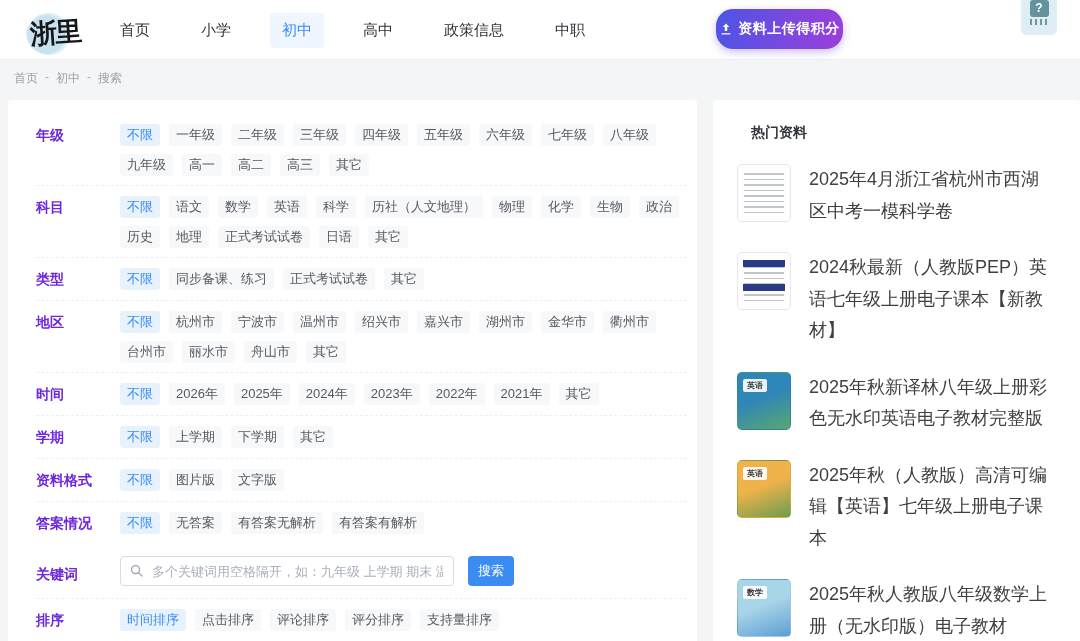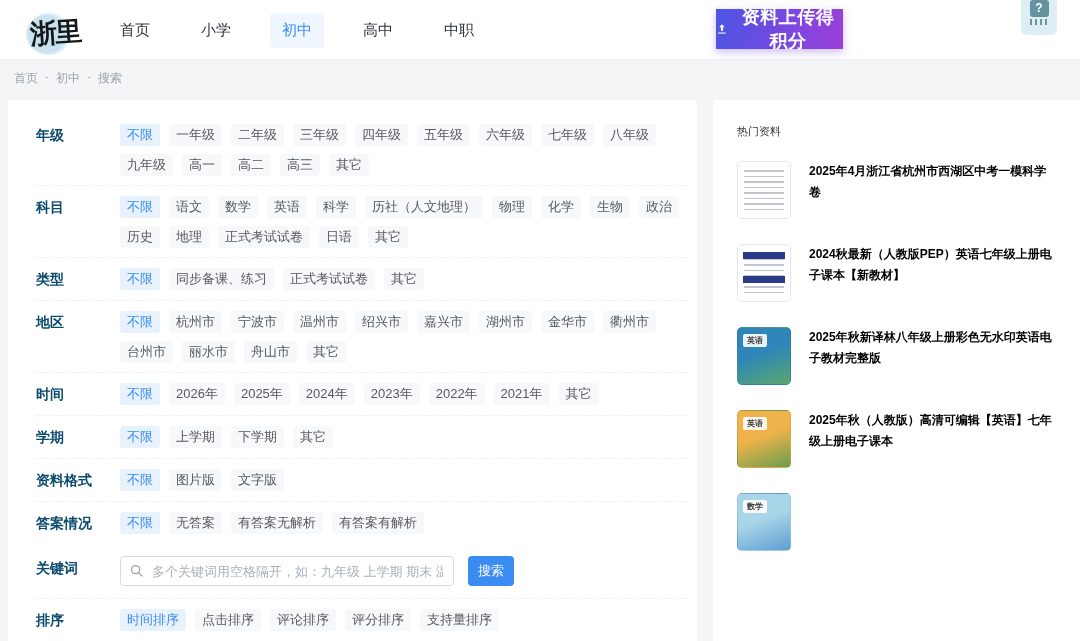--- a/index.html
+++ b/index.html
@@ -19,23 +19,23 @@
     font-size:27px; font-weight:900; color:#15161a; transform:rotate(-4deg);
     line-height:44px; letter-spacing:-2px; }
   .logo::before { content:""; position:absolute; left:-4px; top:2px; width:46px; height:42px;
     background:radial-gradient(circle at 45% 50%, #c9e2f0 0 55%, rgba(201,226,240,0) 75%);
     border-radius:50%; z-index:-1; }
   .main-nav { position:absolute; left:108px; top:0; height:60px; display:flex; align-items:center; gap:27px; }
   .nav-item { font-size:15px; font-weight:500; color:#2e3238; cursor:pointer;
     padding:8px 12px; border-radius:4px; white-space:nowrap; }
   .nav-item.active { color:#3a8bf2; background:#eff6ff; }
   .upload-btn { position:absolute; left:716px; top:9px; width:127px; height:40px;
-    border:none; border-radius:0; cursor:pointer;
+    border:none; border-radius:17px; cursor:pointer;
     background:linear-gradient(100deg,#4c55e4 0%,#7a48e0 55%,#9a3fd8 100%);
-    color:#fff; font-size:18px; font-weight:700; letter-spacing:.5px;
+    color:#fff; font-size:14px; font-weight:700; letter-spacing:.5px;
     display:flex; align-items:center; justify-content:center; gap:5px;
     font-family:inherit; box-shadow:0 3px 8px rgba(110,70,220,.35); }
   .help-widget { position:absolute; left:1021px; top:-7px; width:36px; height:42px;
     background:#ddeef4; border-radius:6px; cursor:pointer;
     display:flex; flex-direction:column; align-items:center; padding-top:7px; }
   .help-q { width:19px; height:17px; background:#64929f; border-radius:3px;
     color:#fff; font-size:12px; font-weight:700; text-align:center; line-height:17px; }
   .help-marks { margin-top:2px; width:18px; height:6px;
     background:repeating-linear-gradient(90deg,#5d7d88 0 2px,transparent 2px 5px); opacity:.8; }
 
@@ -49,60 +49,61 @@
   .filter-card { position:absolute; left:8px; top:100px; width:689px; height:720px;
     background:#fff; border-radius:4px; padding:14px 10px 0 28px; }
   .hot-card { position:absolute; left:713px; top:100px; width:367px; height:720px;
     background:#fff; border-radius:4px; padding:24px 26px 0 24px; }
 
   
   .filter-row { display:flex; align-items:flex-start; padding:9px 0;
     border-bottom:1px dashed #edeff2; }
   .filter-row:last-child { border-bottom:none; }
   .filter-label { width:84px; flex-shrink:0; font-size:14px; font-weight:600;
-    color:#0c4a6e; line-height:24px; }
+    color:#6d28d9; line-height:24px; }
   .filter-options { display:flex; flex-wrap:wrap; gap:8px 9px; padding-top:1px; flex:1; }
   .chip { font-size:13px; line-height:16px; color:#55595f; background:#f7f8fa;
     padding:3px 7px; border-radius:3px; cursor:pointer; white-space:nowrap; }
   .chip.active { color:#3a8bf2; background:#e8f2fd; }
 
   
-  .keyword-row { align-items:flex-start; padding:12px 0; }
+  .keyword-row { align-items:flex-end; padding:12px 0; }
   .search-wrap { position:relative; width:334px; }
   .search-input { width:334px; height:30px; border:1px solid #d8dce2; border-radius:4px;
     padding:0 10px 0 31px; font-size:13px; color:#333; outline:none; font-family:inherit; }
   .search-input::placeholder { color:#a9b0ba; }
   .search-icon { position:absolute; left:9px; top:7px; }
   .search-btn { margin-left:14px; width:46px; height:30px; border:none; border-radius:4px;
     background:#3a8bf2; color:#fff; font-size:13px; cursor:pointer; font-family:inherit; }
 
   
-  .hot-panel-title { font-size:11px; font-weight:400; color:#33363c; margin-bottom:22px; }
+  .hot-panel-title { font-size:14px; font-weight:700; color:#33363c; margin-bottom:22px;margin-left:14px; }
   .hot-item { display:flex; gap:18px; margin-bottom:25px; cursor:pointer; align-items:flex-start; }
   .thumb { width:54px; height:58px; border-radius:5px; flex-shrink:0; position:relative; overflow:hidden; }
   .thumb.page { background:#fff; border:1px solid #e5e7ea; }
   .thumb.page::before { content:""; position:absolute; inset:8px 6px 6px 6px;
     background:repeating-linear-gradient(180deg,#b6bcc5 0 1.5px,transparent 1.5px 5.5px); opacity:.85; }
   .thumb.page-blue::after { content:""; position:absolute; left:5px; right:5px; top:7px; height:7px;
     background:#2a3a86; box-shadow:0 24px 0 #2a3a86; }
   .thumb.book { border:1px solid rgba(0,0,0,.06); }
   .book-label { position:absolute; left:5px; top:6px; font-size:8px; font-weight:700;
     color:#3a3a3a; background:rgba(255,255,255,.9); padding:1px 4px; border-radius:2px; }
-  .hot-title { font-size:12px; font-weight:700; color:#000000; line-height:1.75; flex:1; }
+  .hot-title { font-size:18px; font-weight:400; color:#404040; line-height:1.75; flex:1; }
 </style>
 </head>
 <body>
 
 <div class="header">
   <div class="logo">浙里</div>
   <div class="main-nav">
       <div class="nav-item">首页</div>
       <div class="nav-item">小学</div>
       <div class="nav-item active">初中</div>
       <div class="nav-item">高中</div>
+      <div class="nav-item">政策信息</div>
       <div class="nav-item">中职</div>
     </div>
   <button class="upload-btn">
     <svg width="14" height="14" viewBox="0 0 24 24">
       <path d="M12 2.5l5.5 6h-3.4v7h-4.2v-7H6.5z" fill="#ffffff"></path>
       <path d="M4.5 19h15v2.5h-15z" fill="#ffffff" opacity="0.85"></path>
     </svg>
     <span>资料上传得积分</span>
   </button>
   <div class="help-widget">
@@ -273,15 +274,16 @@
       <div class="hot-item">
         <div class="thumb book" style="background: linear-gradient(160deg, rgb(240, 178, 74) 0%, rgb(240, 178, 74) 45%, rgb(106, 158, 79) 100%);">
           <span class="book-label">英语</span>
         </div>
         <div class="hot-title">2025年秋（人教版）高清可编辑【英语】七年级上册电子课本</div>
       </div>
       <div class="hot-item">
         <div class="thumb book" style="background: linear-gradient(160deg, rgb(169, 213, 232) 0%, rgb(169, 213, 232) 45%, rgb(94, 159, 212) 100%);">
           <span class="book-label">数学</span>
         </div>
+        <div class="hot-title">2025年秋人教版八年级数学上册（无水印版）电子教材</div>
       </div>
     </div>
 </div>
 
 </body></html>

